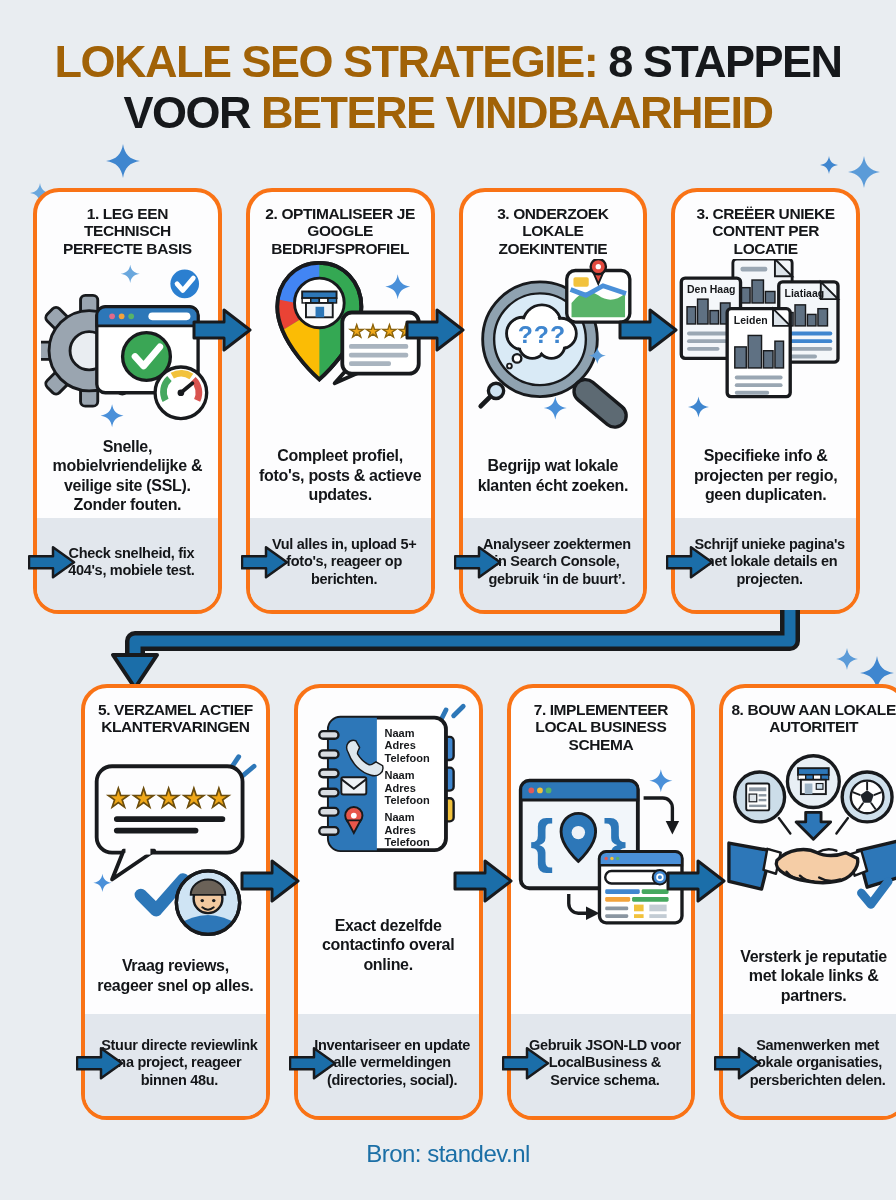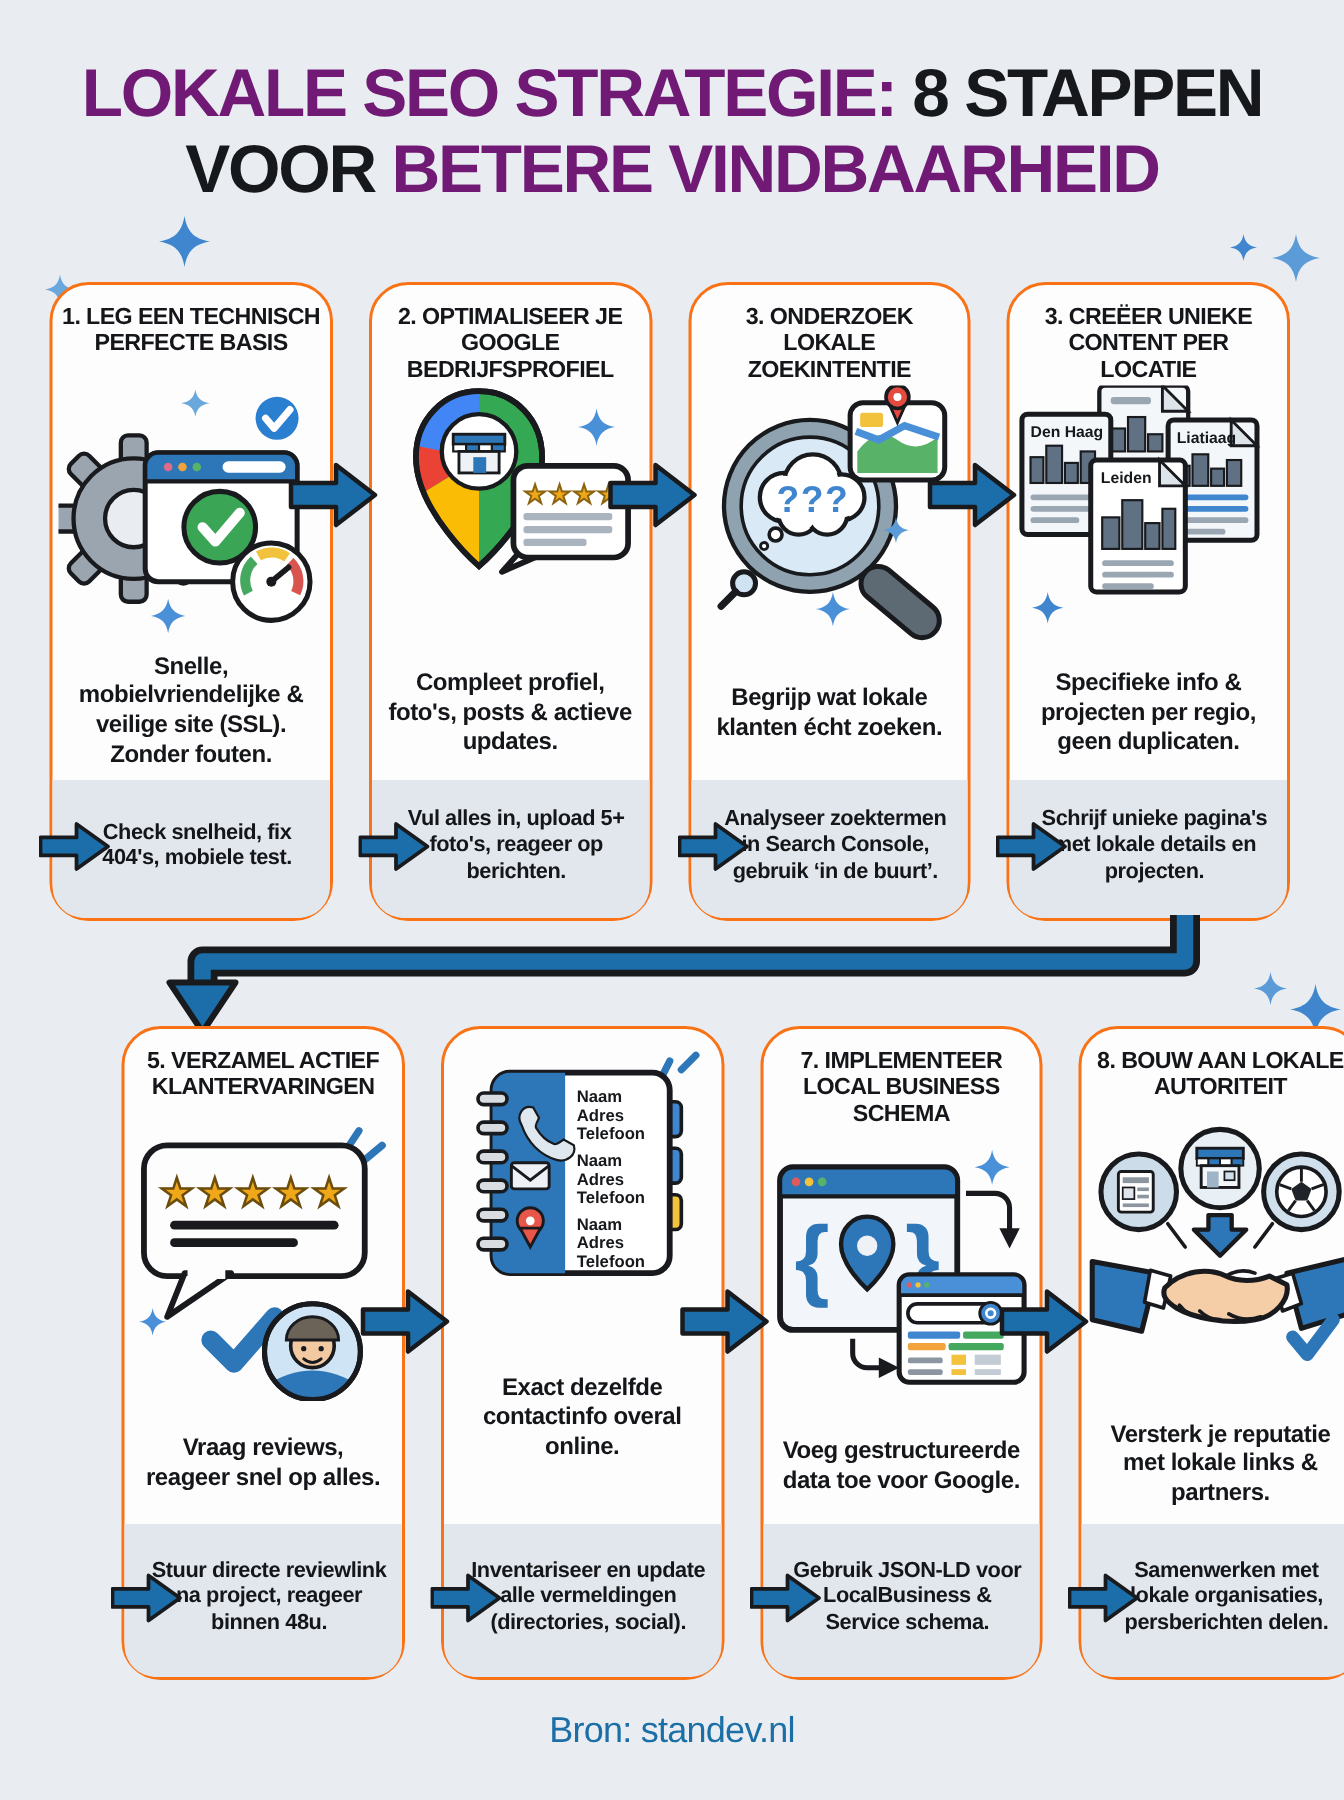--- a/index.html
+++ b/index.html
@@ -3,28 +3,28 @@
 <meta charset="utf-8">
 <style>
   * { margin:0; padding:0; box-sizing:border-box; }
   html,body { width:896px; }
   body { font-family:"Liberation Sans", sans-serif; }
   .page { position:relative; width:896px; height:1200px; background:#e9edf1; overflow:hidden; }
 
   
   .title { position:absolute; top:36px; left:0; width:896px; text-align:center;
            font-size:45px; font-weight:bold; letter-spacing:-1.5px; line-height:1.14; color:#16181b; }
-  .title .blue { color:#701a75;margin-top:16px; }
+  .title .blue { color:#a16207;margin-top:16px; }
   .title .dark { color:#16181b; }
 
   
   .row { position:absolute; left:33px; width:827px; display:flex; gap:24px; }
   .row1 { top:188px; height:426px; }
   .row2 { top:684px; height:436px;margin-left:48px; }
-  .card { position:relative; flex:1; background:#fdfdfe; border:2px solid #f97316; border-radius:26px;
+  .card { position:relative; flex:1; background:#fdfdfe; border:4px solid #f97316; border-radius:26px;
           display:flex; flex-direction:column; }
   .card-title { min-height:62px; padding:13px 6px 0; text-align:center;
                 font-size:15.5px; font-weight:bold; letter-spacing:-0.4px; line-height:1.12; color:#141619; }
   .icon-area { height:176px; padding:2px 4px; display:flex; align-items:center; justify-content:center; }
   .row2 .icon-area { height:188px; }
   .icon-area svg { width:100%; height:100%; }
   .desc-wrap { flex:1; display:flex; align-items:center; justify-content:center; padding:0 9px; }
   .desc { text-align:center; font-size:16px; font-weight:bold; letter-spacing:-0.3px; line-height:1.22; color:#141619; }
   .tip { position:relative; margin-top:auto; min-height:92px; background:#e2e7ed; border-radius:0 0 21px 21px;
          display:flex; align-items:center; justify-content:center; padding:8px 8px 12px 16px; }
@@ -428,23 +428,20 @@
           <rect x="94" y="147" width="26" height="5" rx="1.5" fill="#f2a33c"></rect>
             <rect x="122" y="147" width="38" height="5" rx="1.5" fill="#45a85f"></rect>
           <rect x="94" y="157" width="24" height="4" rx="1.5" fill="#8b96a1"></rect>
             <rect x="124" y="155" width="10" height="7" fill="#f2c23c"></rect>
             <rect x="140" y="155" width="18" height="7" fill="#c3ccd4"></rect>
           <rect x="94" y="165" width="24" height="4" rx="1.5" fill="#8b96a1"></rect>
             <rect x="124" y="165" width="10" height="4" fill="#f2c23c"></rect>
             <rect x="140" y="165" width="18" height="4" fill="#c3ccd4"></rect>
         </svg>
       </div>
-      <div class="desc-wrap">
-          <div class="desc">Voeg gestructureerde data toe voor Google.</div>
-        </div>
       <div class="tip">
         <svg class="tip-arrow" viewBox="0 0 48 34">
             <polygon points="1,11 25,11 25,2 46,17 25,32 25,23 1,23" fill="#1b6ea9" stroke="#181a1d" stroke-width="2.5" stroke-linejoin="round"></polygon>
           </svg>
         <div class="tip-text">Gebruik JSON-LD voor LocalBusiness &amp; Service schema.</div>
       </div>
     </div>
 
     <div class="card">
       <div class="card-title">8. BOUW AAN LOKALE AUTORITEIT</div>

